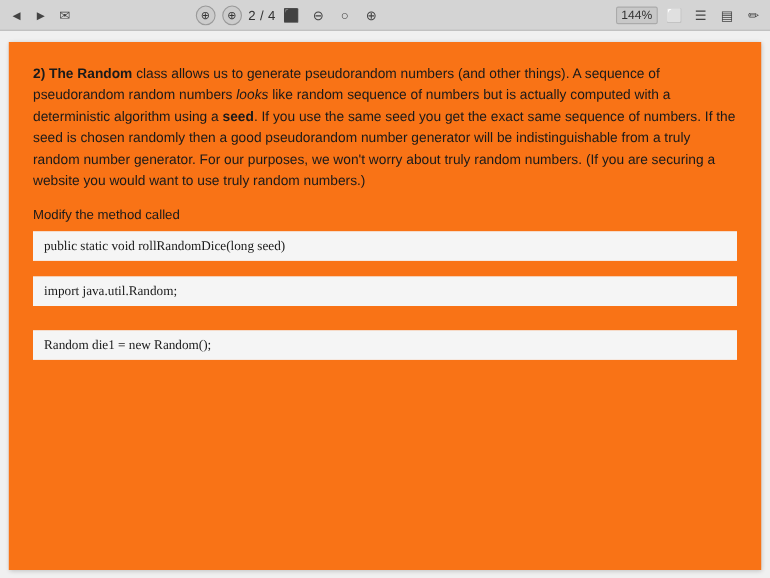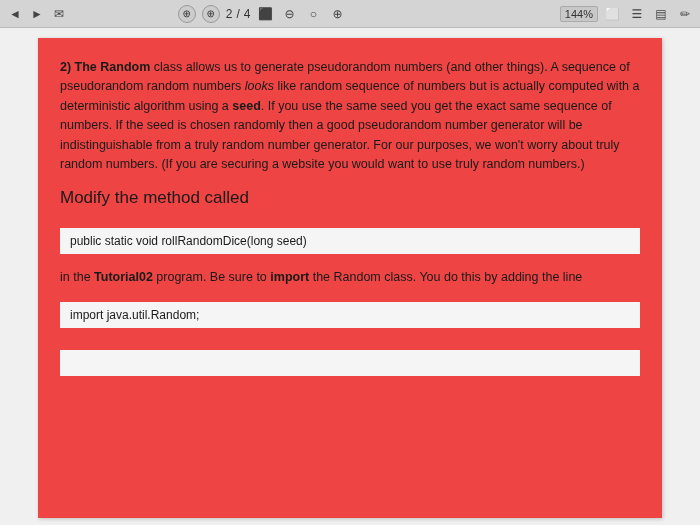--- a/index.html
+++ b/index.html
@@ -90,49 +90,49 @@
     .document-area {
       background: #f0f0f0;
       height: calc(525px - 28px);
       overflow-y: auto;
       display: flex;
       justify-content: center;
       padding: 10px 0;
     }
 
     .page {
-      background: #ef4444;
-      width: 624px;
+      background: #f97316;
+      width: 684px;
       min-height: 480px;
       padding: 20px 22px 20px 22px;
       box-shadow: 1px 1px 4px rgba(0,0,0,0.2);
     }
 
     .paragraph {
       font-size: 12.5px;
       line-height: 1.55;
       color: #1a1a1a;
       margin-bottom: 14px;
     }
 
     .paragraph b {
       font-weight: bold;
     }
 
     .section-label {
-      font-size: 17px;
-      color: #1a1a1a;
-      margin-bottom: 20px;
+      font-size: 12px;
+      color: #1a1a1a;
+      margin-bottom: 8px;
     }
 
     .code-block {
       background: #f5f5f5;
       border: none;
       padding: 6px 10px;
-      font-family: Liberation Sans, sans-serif;
+      font-family: Liberation Serif, serif;
       font-size: 12px;
       color: #1a1a1a;
       margin-bottom: 14px;
       display: block;
     }
 
     .inline-text {
       font-size: 12.5px;
       color: #1a1a1a;
       margin-bottom: 14px;
@@ -184,28 +184,25 @@
   <div class="page">
 
     <div class="paragraph">
       <span><b>2) The Random</b> class allows us to generate pseudorandom numbers (and other things). A sequence of pseudorandom random numbers <i>looks</i> like random sequence of numbers but is actually computed with a deterministic algorithm using a <b>seed</b>. If you use the same seed you get the exact same sequence of numbers. If the seed is chosen randomly then a good pseudorandom number generator will be indistinguishable from a truly random number generator. For our purposes, we won't worry about truly random numbers. (If you are securing a website you would want to use truly random numbers.)</span>
     </div>
 
     <div class="section-label">Modify the method called</div>
 
     <code class="code-block">public static void rollRandomDice(long seed)</code>
 
-    <div class="inline-text">
-      in the <b>Tutorial02</b> program. Be sure to <b>import</b> the Random class. You do this by adding the line
-    </div>
 
     <code class="code-block">import java.util.Random;</code>
 
     <div class="spacer"></div>
 
 
 
     <code class="code-block">
-      <br>
+      <span>Random die1 = new Random();</span><br>
     </code>
 
   </div>
 </div>
 
 </body></html>

